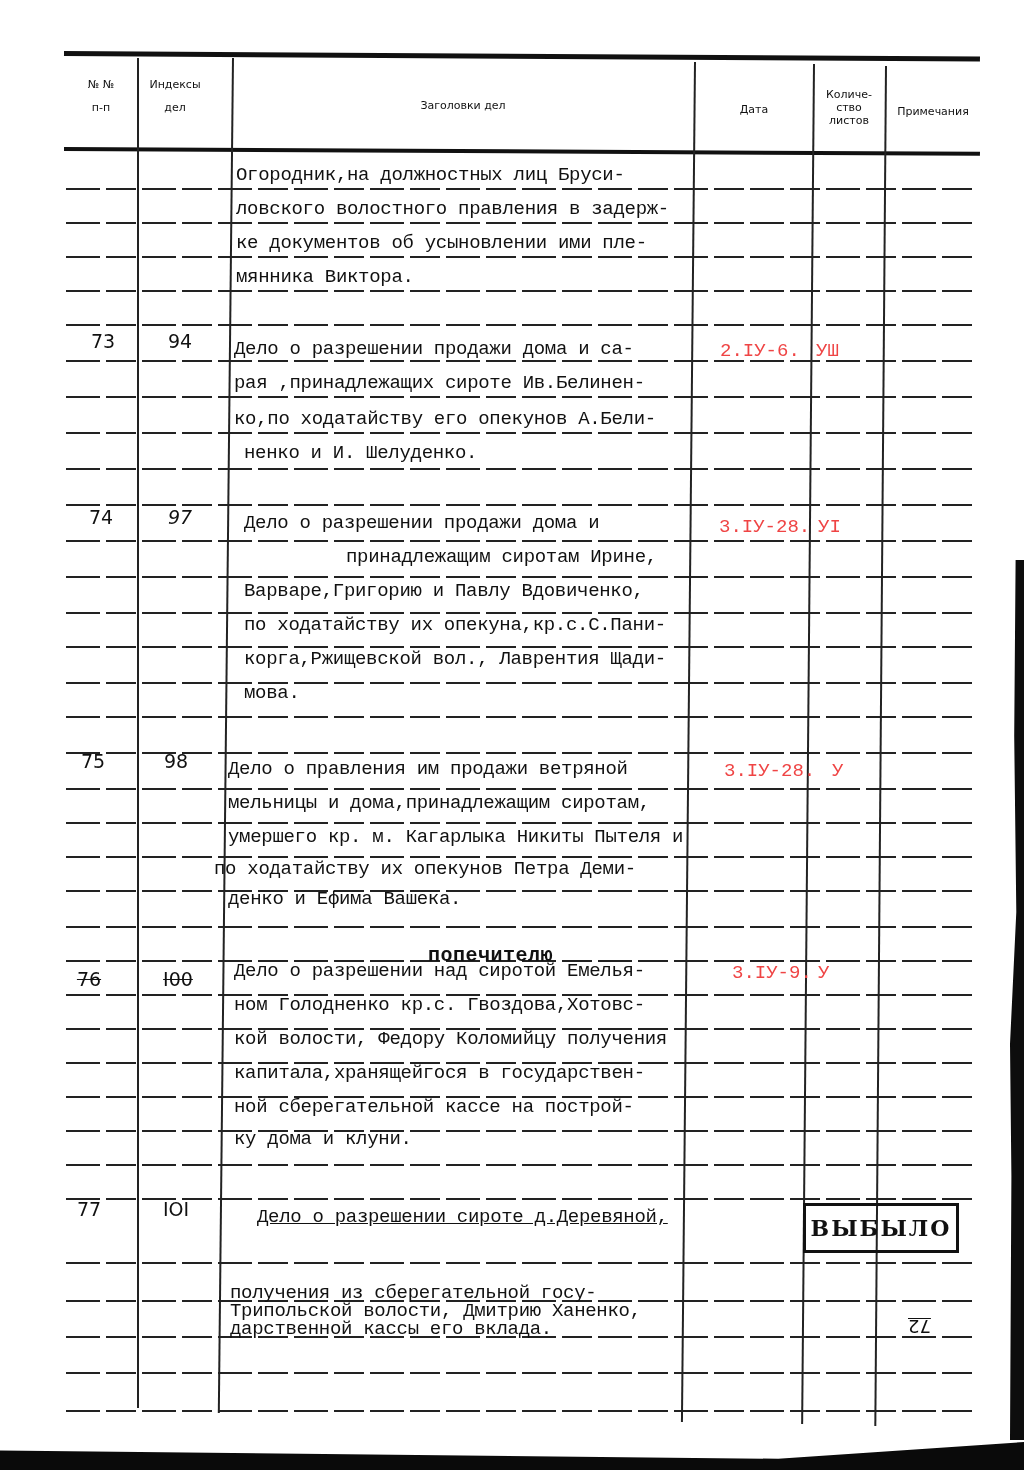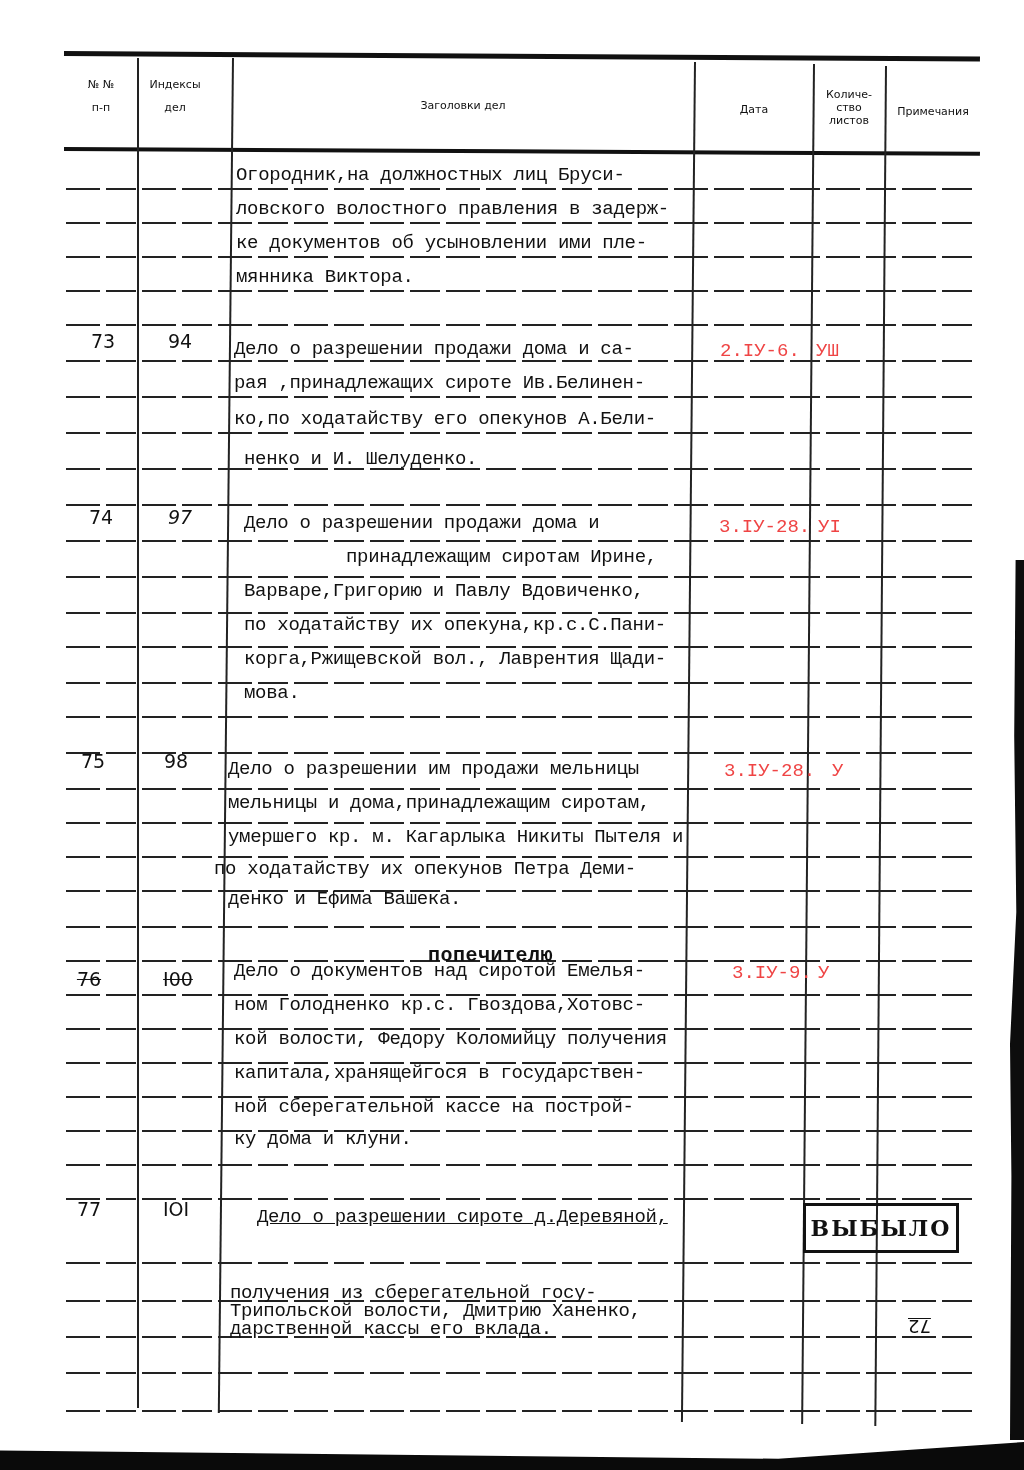--- a/index.html
+++ b/index.html
@@ -134,55 +134,55 @@
     <div class="line" style="left:236px; top:232px;">ке документов об усыновлении ими пле-</div>
     <div class="line" style="left:236px; top:266px;">мянника Виктора.</div>
   </div>
 
   <div>
     <div class="num" style="left:78px; top:330px; width:50px;">73</div>
     <div class="idx" style="left:150px; top:330px; width:60px;">94</div>
     <div class="line" style="left:234px; top:338px;">Дело о разрешении продажи дома  и са-</div>
     <div class="line" style="left:234px; top:372px;">рая ,принадлежащих сироте Ив.Белинен-</div>
     <div class="line" style="left:234px; top:408px;">ко,по ходатайству его опекунов А.Бели-</div>
-    <div class="line" style="left:244px; top:442px;margin-top:6px;">ненко и И. Шелуденко.</div>
+    <div class="line" style="left:244px; top:442px;">ненко и И. Шелуденко.</div>
     <div class="date" style="left:720px; top:340px;">2.IУ-6.</div>
     <div class="sheets" style="left:816px; top:340px;">УШ</div>
   </div>
 
   <div>
     <div class="num" style="left:76px; top:506px; width:50px;">74</div>
     <div class="idx" style="left:150px; top:506px; width:60px;font-style:italic;">97</div>
     <div class="line" style="left:244px; top:512px;">Дело о разрешении продажи дома и</div>
     <div class="line" style="left:346px; top:546px;">принадлежащим сиротам Ирине,</div>
     <div class="line" style="left:244px; top:580px;">Варваре,Григорию  и Павлу Вдовиченко,</div>
     <div class="line" style="left:244px; top:614px;">по ходатайству их опекуна,кр.с.С.Пани-</div>
     <div class="line" style="left:244px; top:648px;">корга,Ржищевской вол., Лаврентия Щади-</div>
     <div class="line" style="left:244px; top:682px;">мова.</div>
     <div class="date" style="left:719px; top:516px;">3.IУ-28.</div>
     <div class="sheets" style="left:818px; top:516px;">УI</div>
   </div>
 
   <div>
     <div class="num" style="left:68px; top:750px; width:50px;">75</div>
     <div class="idx" style="left:146px; top:750px; width:60px;">98</div>
-    <div class="line" style="left:228px; top:758px;">Дело о разрешении им продажи мельницы</div>
+    <div class="line" style="left:228px; top:758px;">Дело о правления им продажи ветряной</div>
     <div class="line" style="left:228px; top:792px;">мельницы и дома,принадлежащим сиротам,</div>
     <div class="line" style="left:228px; top:826px;">умершего кр. м. Кагарлыка Никиты Пытеля и</div>
     <div class="line" style="left:214px; top:858px;">по ходатайству  их опекунов Петра Деми-</div>
     <div class="line" style="left:228px; top:888px;">денко и Ефима Вашека.</div>
     <div class="date" style="left:724px; top:760px;">3.IУ-28.</div>
     <div class="sheets" style="left:832px; top:760px;">У</div>
   </div>
 
   <div>
     <div class="num" style="left:64px; top:968px; width:50px; text-decoration:line-through;">76</div>
     <div class="idx" style="left:148px; top:968px; width:60px; text-decoration:line-through;">I00</div>
     <div class="note-small" style="left:428px; top:944px;">попечителю</div>
-    <div class="line" style="left:234px; top:960px;">Дело о документов над сиротой Емелья-</div>
+    <div class="line" style="left:234px; top:960px;">Дело о разрешении над сиротой Емелья-</div>
     <div class="line" style="left:234px; top:994px;">ном Голодненко кр.с. Гвоздова,Хотовс-</div>
     <div class="line" style="left:234px; top:1028px;">кой волости, Федору Коломийцу получения</div>
     <div class="line" style="left:234px; top:1062px;">капитала,хранящейгося в государствен-</div>
     <div class="line" style="left:234px; top:1096px;">ной сберегательной кассе на построй-</div>
     <div class="line" style="left:234px; top:1128px;">ку дома и клуни.</div>
     <div class="date" style="left:732px; top:962px;">3.IУ-9.</div>
     <div class="sheets" style="left:818px; top:962px;">У</div>
   </div>
 
   <div>

